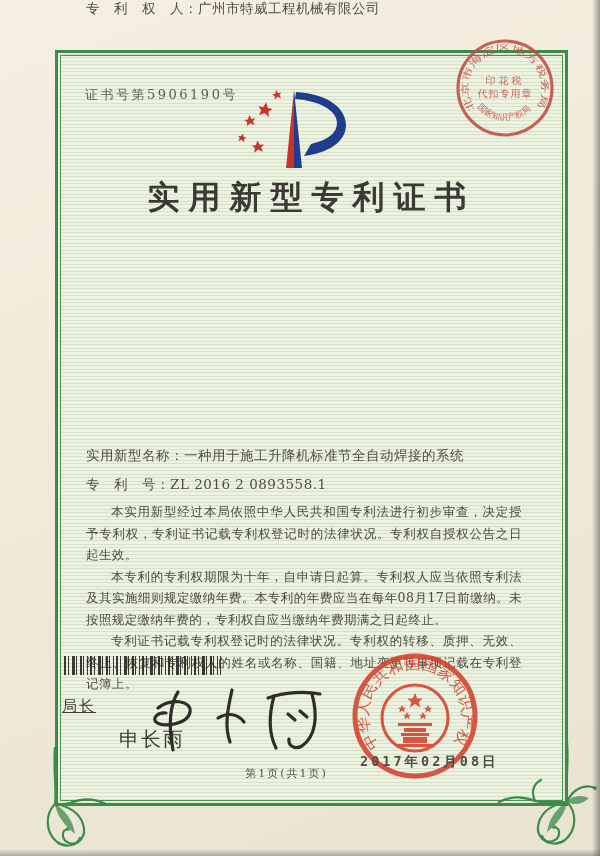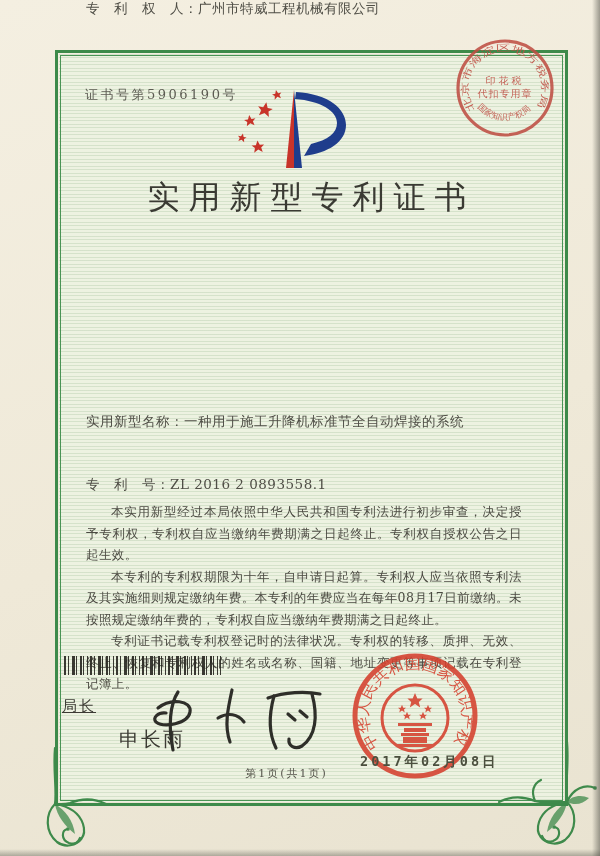--- a/index.html
+++ b/index.html
@@ -14,27 +14,27 @@
         background-color:#edf2e1;
         background-image:repeating-linear-gradient(180deg,rgba(128,168,122,.22) 0px,rgba(128,168,122,.22) 1px,transparent 1px,transparent 3.5px);
         z-index:0;}
   .frame{position:absolute;left:55px;top:50px;width:513px;height:756px;box-sizing:border-box;
         border:3px solid #3d8a4a;z-index:1;}
   .frame-inner{position:absolute;inset:2px;border:1px solid #4a9355;}
   .certno{position:absolute;left:85px;top:86px;font-size:13px;letter-spacing:2.5px;color:#5c5b52;z-index:2;}
   .logo{position:absolute;left:232px;top:84px;z-index:2;}
   .stamp{position:absolute;left:450px;top:33px;z-index:3;opacity:.88;}
   .title{position:absolute;left:55px;top:176px;width:513px;text-align:center;
-        font-size:32px;font-weight:400;letter-spacing:9px;color:#3a3a33;z-index:2;}
+        font-size:32px;font-weight:700;letter-spacing:9px;color:#3a3a33;z-index:2;}
   .field{position:absolute;left:86px;width:440px;font-size:13.5px;color:#4f4e46;letter-spacing:.5px;z-index:2;white-space:nowrap;}
   .field:nth-of-type(1){top:250px;}
   .field:nth-of-type(2){top:304px;}
   .field:nth-of-type(3){top:347px;}
   .field:nth-of-type(4){top:390px;}
-  .field:nth-of-type(5){top:413px;}
+  .field:nth-of-type(5){top:447px;}
   .field:nth-of-type(6){top:476px;}
   .paras{position:absolute;left:86px;top:501px;width:436px;z-index:2;}
   .paras p{margin:0;text-indent:2em;font-size:12.5px;line-height:21.5px;
         text-align:justify;color:#4b4a42;letter-spacing:.4px;}
   .barcode{position:absolute;left:64px;top:656px;width:157px;height:19px;z-index:2;opacity:.9;
         background:repeating-linear-gradient(90deg,
           #26251f 0 2px,transparent 2px 4px,
           #26251f 4px 5px,transparent 5px 8px,
           #26251f 8px 11px,transparent 11px 12px,
           #26251f 12px 13px,transparent 13px 16px,
@@ -134,21 +134,21 @@
     <span>实用新型名称：</span><span>一种用于施工升降机标准节全自动焊接的系统</span>
   </div>
   <div class="field">
     <span>专　利　号：</span><span>ZL 2016 2 0893558.1</span>
   </div>
   <div class="field">
     <span>专　利　权　人：</span><span>广州市特威工程机械有限公司</span>
   </div>
 
   <div class="paras">
-    <p>本实用新型经过本局依照中华人民共和国专利法进行初步审查，决定授予专利权，专利权自应当缴纳年费期满之日起终止。专利权自授权公告之日起生效。</p>
+    <p>本实用新型经过本局依照中华人民共和国专利法进行初步审查，决定授予专利权，专利证书记载专利权登记时的法律状况。专利权自授权公告之日起生效。</p>
     <p>本专利的专利权期限为十年，自申请日起算。专利权人应当依照专利法及其实施细则规定缴纳年费。本专利的年费应当在每年08月17日前缴纳。未按照规定缴纳年费的，专利权自应当缴纳年费期满之日起终止。</p>
     <p>专利证书记载专利权登记时的法律状况。专利权的转移、质押、无效、终止、恢复和专利权人的姓名或名称、国籍、地址变更等事项记载在专利登记簿上。</p>
   </div>
 
   <div class="barcode"></div>
 
   <div class="signer-title">局长</div>
   <div class="signer-name">申长雨</div>
 
   <svg class="signature" width="200" height="85" viewBox="0 0 200 85">

